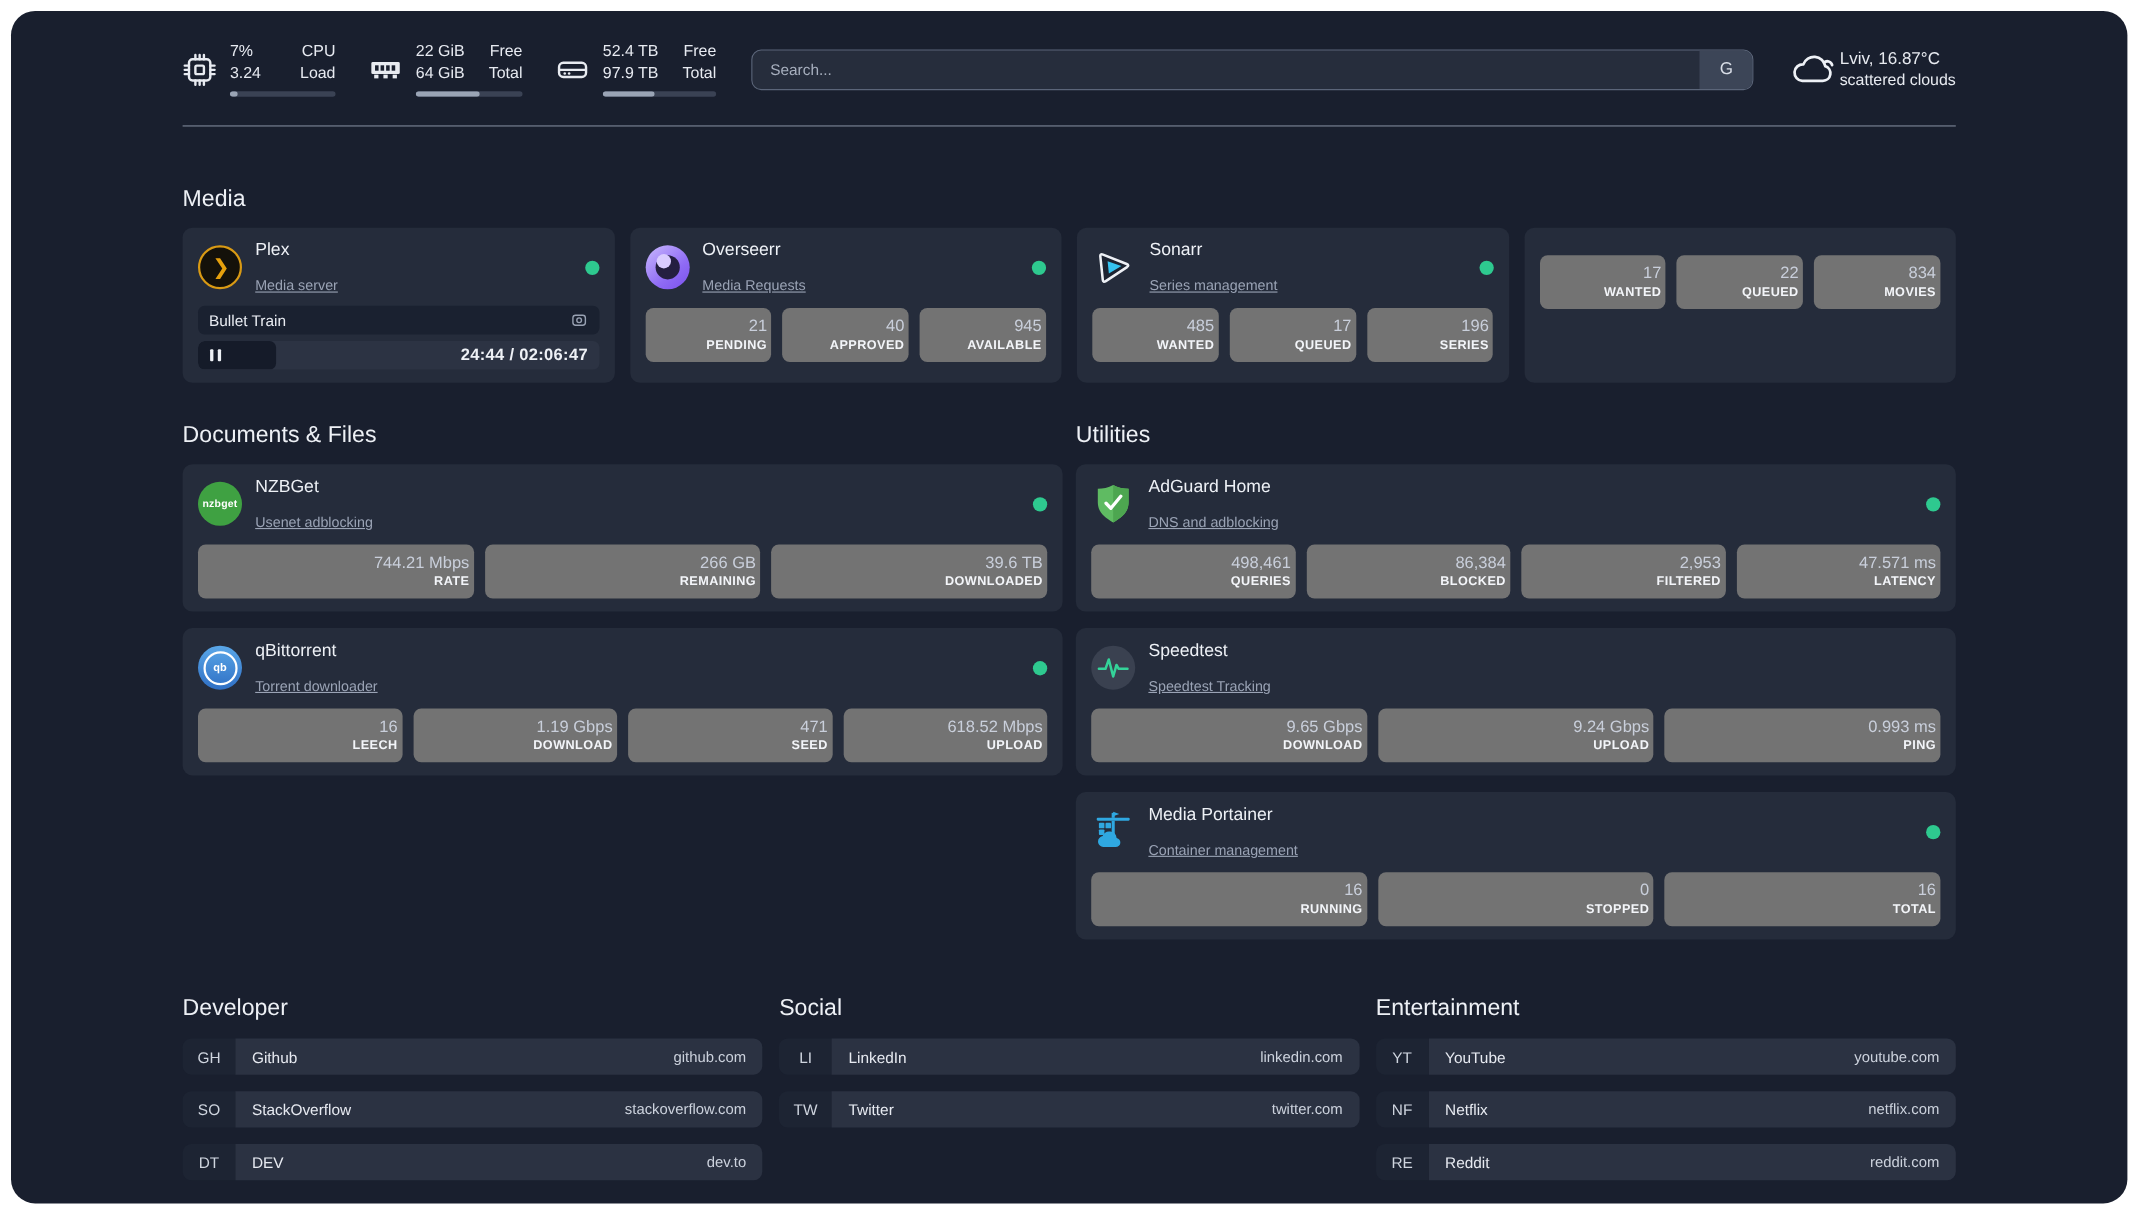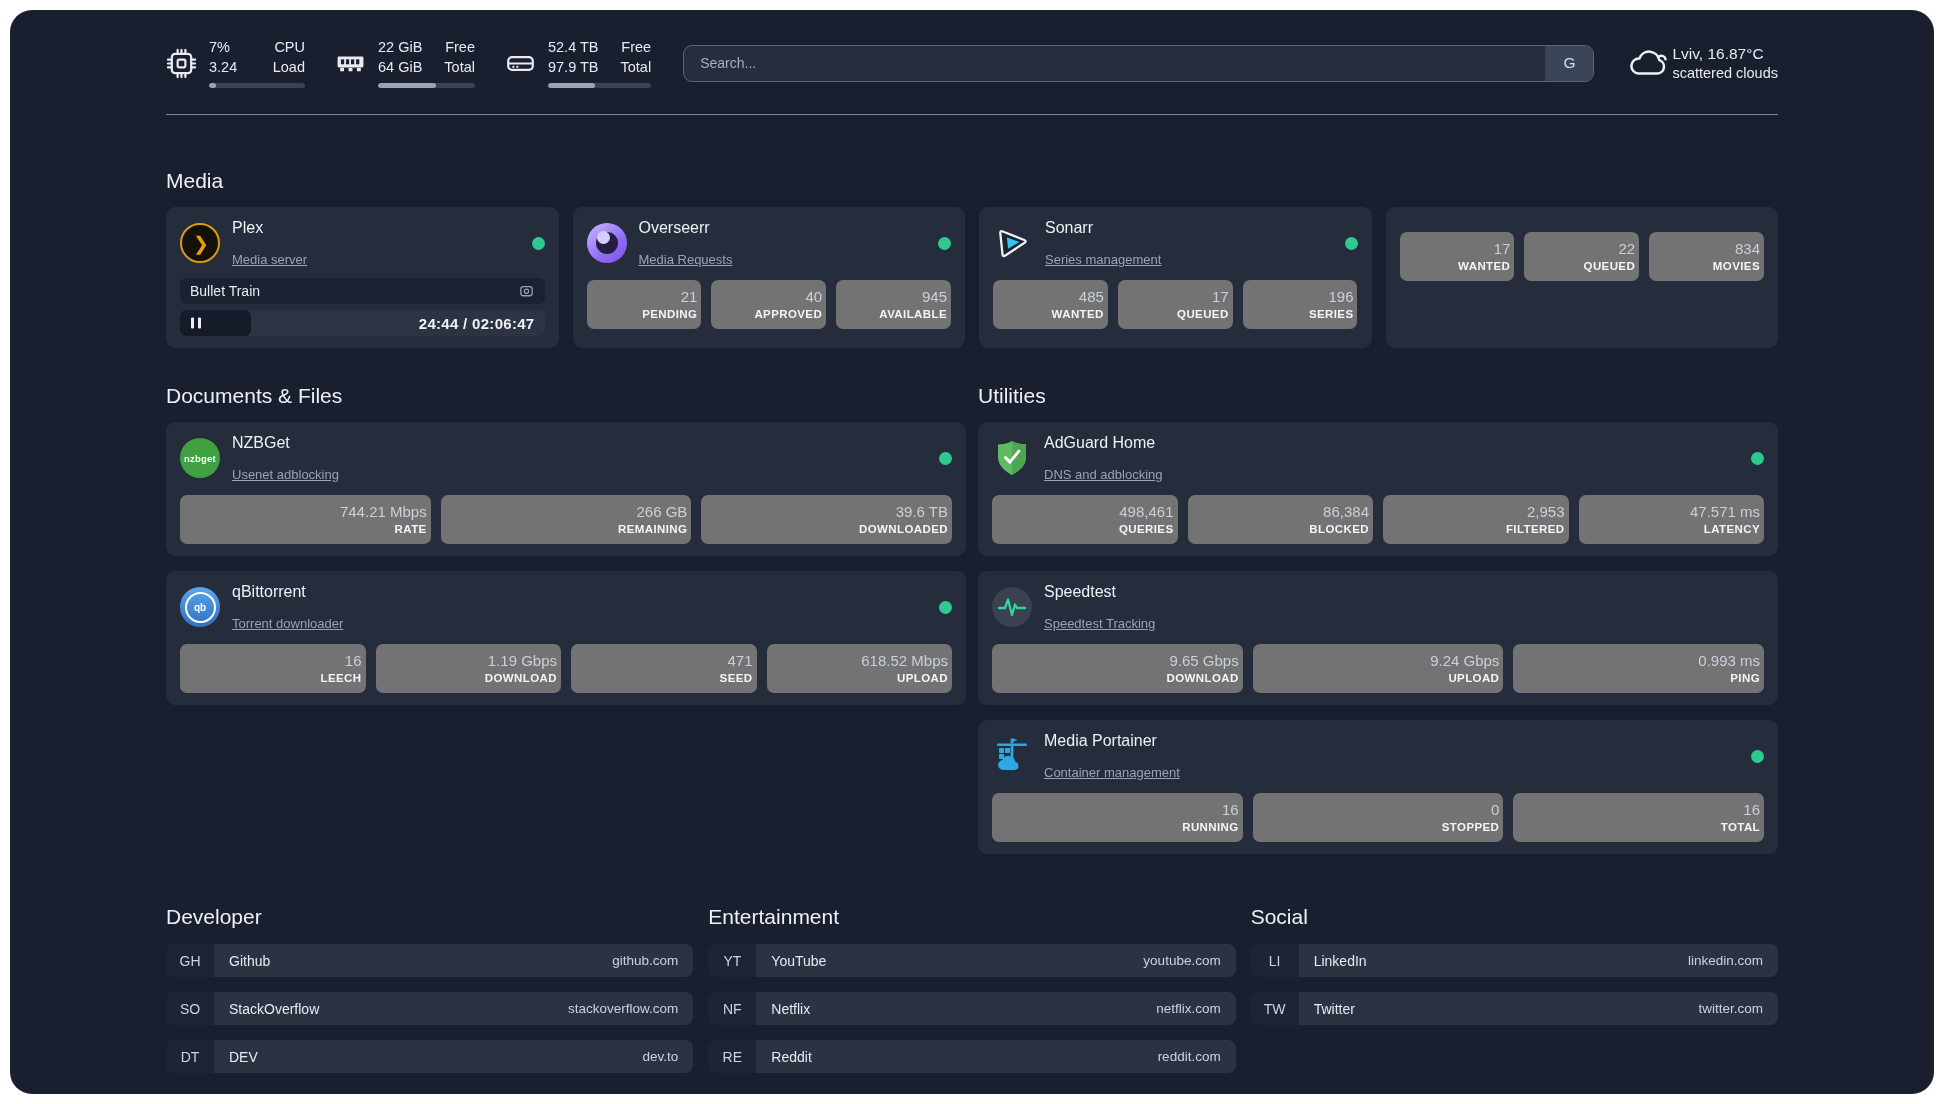--- a/index.html
+++ b/index.html
@@ -500,20 +500,38 @@
         <div class="link-row">
           <div class="link-badge">DT</div>
           <div class="link-pill">
             <span class="link-name">DEV</span>
             <span class="link-url">dev.to</span>
           </div>
         </div>
       </div>
 
       <div class="links-col">
+        <div class="section-title">Social</div>
+        <div class="link-row">
+          <div class="link-badge">LI</div>
+          <div class="link-pill">
+            <span class="link-name">LinkedIn</span>
+            <span class="link-url">linkedin.com</span>
+          </div>
+        </div>
+        <div class="link-row">
+          <div class="link-badge">TW</div>
+          <div class="link-pill">
+            <span class="link-name">Twitter</span>
+            <span class="link-url">twitter.com</span>
+          </div>
+        </div>
+      </div>
+
+      <div class="links-col">
         <div class="section-title">Entertainment</div>
         <div class="link-row">
           <div class="link-badge">YT</div>
           <div class="link-pill">
             <span class="link-name">YouTube</span>
             <span class="link-url">youtube.com</span>
           </div>
         </div>
         <div class="link-row">
           <div class="link-badge">NF</div>
@@ -523,34 +541,16 @@
           </div>
         </div>
         <div class="link-row">
           <div class="link-badge">RE</div>
           <div class="link-pill">
             <span class="link-name">Reddit</span>
             <span class="link-url">reddit.com</span>
           </div>
         </div>
       </div>
-
-      <div class="links-col">
-        <div class="section-title">Social</div>
-        <div class="link-row">
-          <div class="link-badge">LI</div>
-          <div class="link-pill">
-            <span class="link-name">LinkedIn</span>
-            <span class="link-url">linkedin.com</span>
-          </div>
-        </div>
-        <div class="link-row">
-          <div class="link-badge">TW</div>
-          <div class="link-pill">
-            <span class="link-name">Twitter</span>
-            <span class="link-url">twitter.com</span>
-          </div>
-        </div>
-      </div>
     </div>
 
   </div>
 </div>
 
 </body></html>

